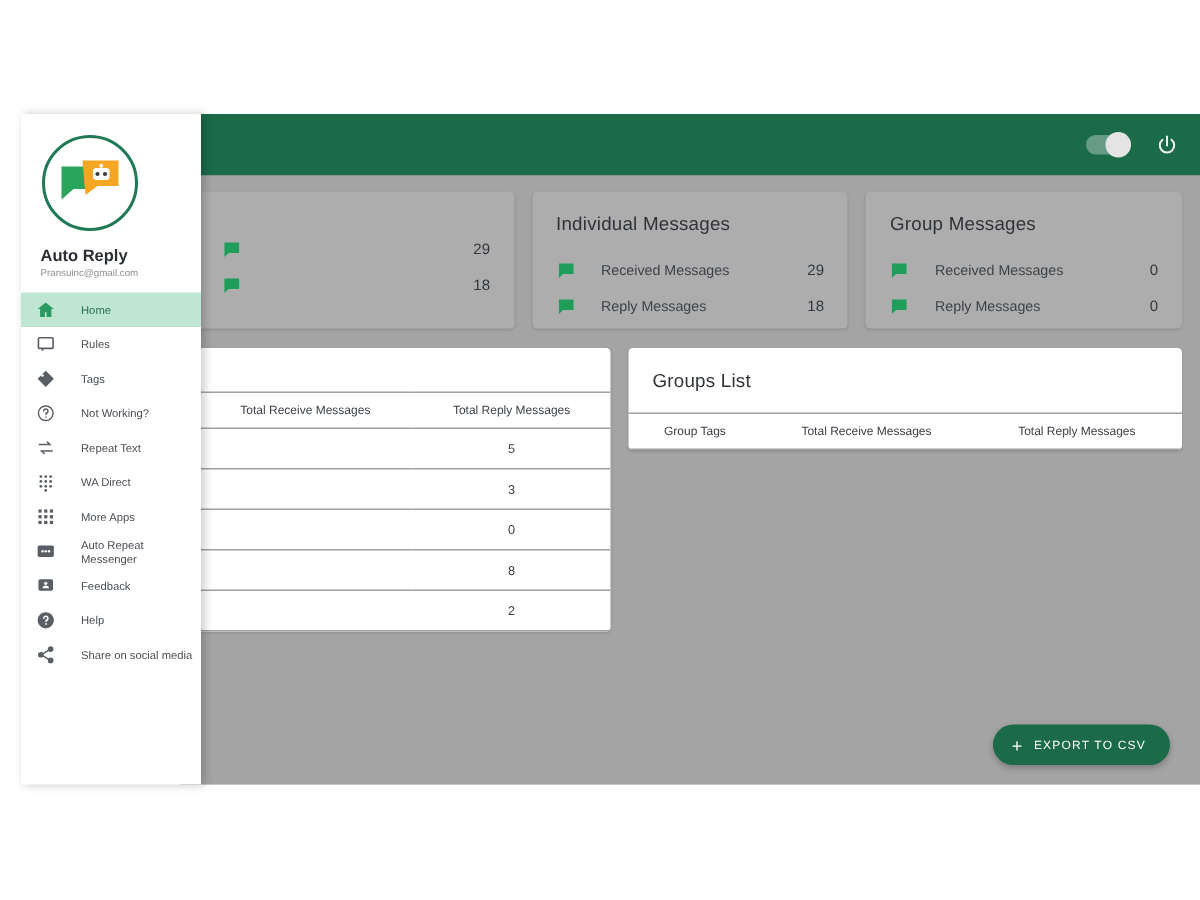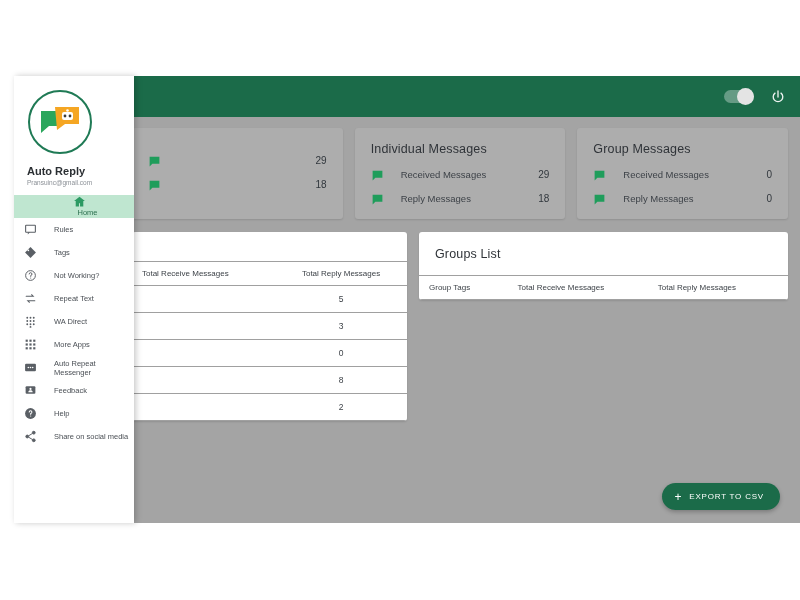--- a/index.html
+++ b/index.html
@@ -53,21 +53,21 @@
     border-radius: 3px;
     padding: 14px 16px 2px 16px;
     min-height: 88px;
     box-shadow: 0 1px 2px rgba(0,0,0,0.12);
   }
   .stat-card .card-title {
     font-size: 12.5px; color: #2f3338; font-weight: 500;
     letter-spacing: .15px; margin-bottom: 13px;
   }
   .stat-row {
-    display: flex; align-items: flex-start;
+    display: flex; align-items: center;
     height: 22px; margin-bottom: 2px;
   }
   .stat-row .msg-icon { width: 13px; height: 13px; flex: 0 0 13px; }
   .stat-row .stat-label {
     font-size: 9.5px; color: #3d4248; margin-left: 17px; flex: 1;
   }
   .stat-row .stat-value {
     font-size: 10px; color: #31373d;
   }
 
@@ -82,21 +82,21 @@
   #individual-table-card { width: 275px; }
   #groups-table-card { flex: 1 1 0; }
 
   .table-card .tbl-title {
     font-size: 12.5px; color: #2f3338; font-weight: 500;
     padding: 15px 16px 14px 16px; letter-spacing: .15px;
   }
   table { width: 100%; border-collapse: collapse; }
   thead th {
     font-size: 8px; font-weight: 500; color: #3d4248;
-    text-align: left; padding: 7px 10px;
+    text-align: center; padding: 7px 10px;
     border-top: 1px solid #a0a0a0;
     border-bottom: 1px solid #a0a0a0;
     white-space: nowrap;
   }
   tbody td {
     font-size: 8.5px; color: #3d4248;
     padding: 8px 10px;
     border-bottom: 1px solid #a0a0a0;
     text-align: center;
   }
@@ -135,21 +135,21 @@
   }
   #brand-email {
     font-size: 6.5px; color: #8b9096; margin-top: 2px; margin-left: 3px;
   }
 
   #nav { margin-top: 9px; }
   .nav-item {
     display: flex; align-items: center;
     height: 23px; padding-left: 10px; cursor: pointer;
   }
-  .nav-item.active { background: #bfe6d0; flex-direction: column; }
+  .nav-item.active { background: #bfe6d0; }
   .nav-item .nav-icon {
     width: 13px; height: 13px; flex: 0 0 13px;
     display: flex; align-items: center; justify-content: center;
   }
   .nav-item .nav-label {
     font-size: 7.5px; color: #4a4f55; margin-left: 17px;
   }
   .nav-item.active .nav-label { color: #2c6f4f; }
 </style>
 </head>

